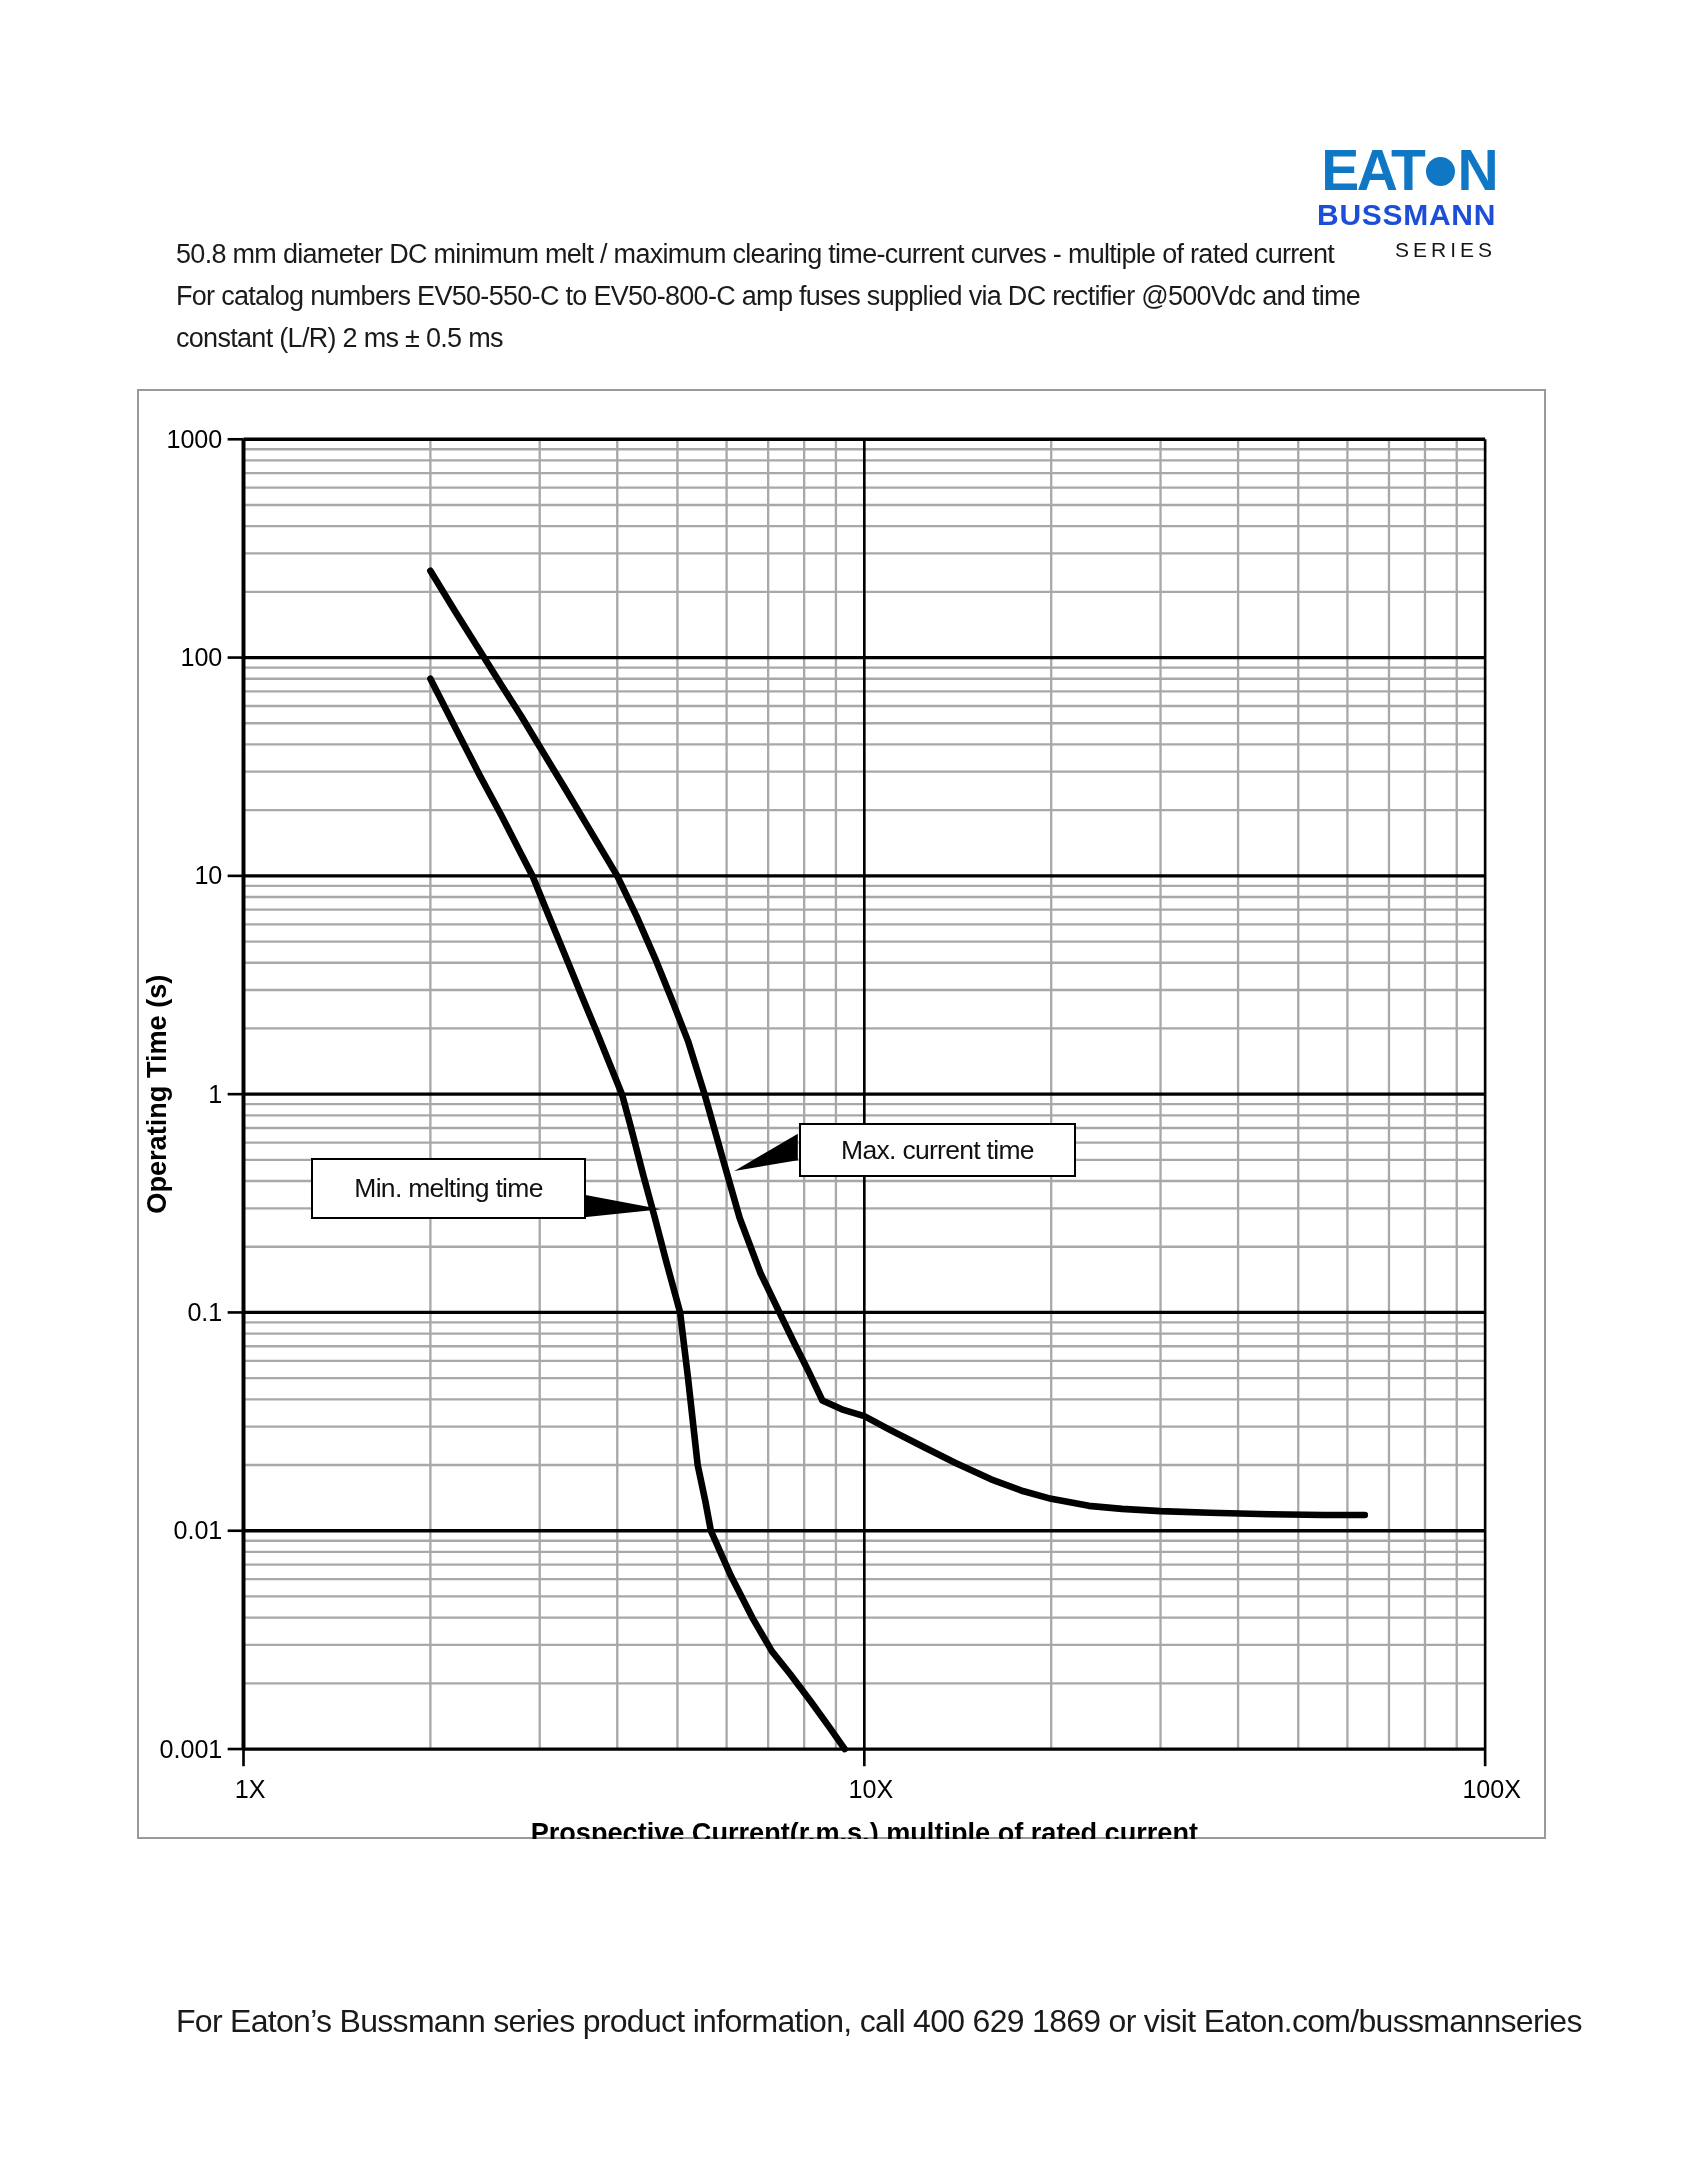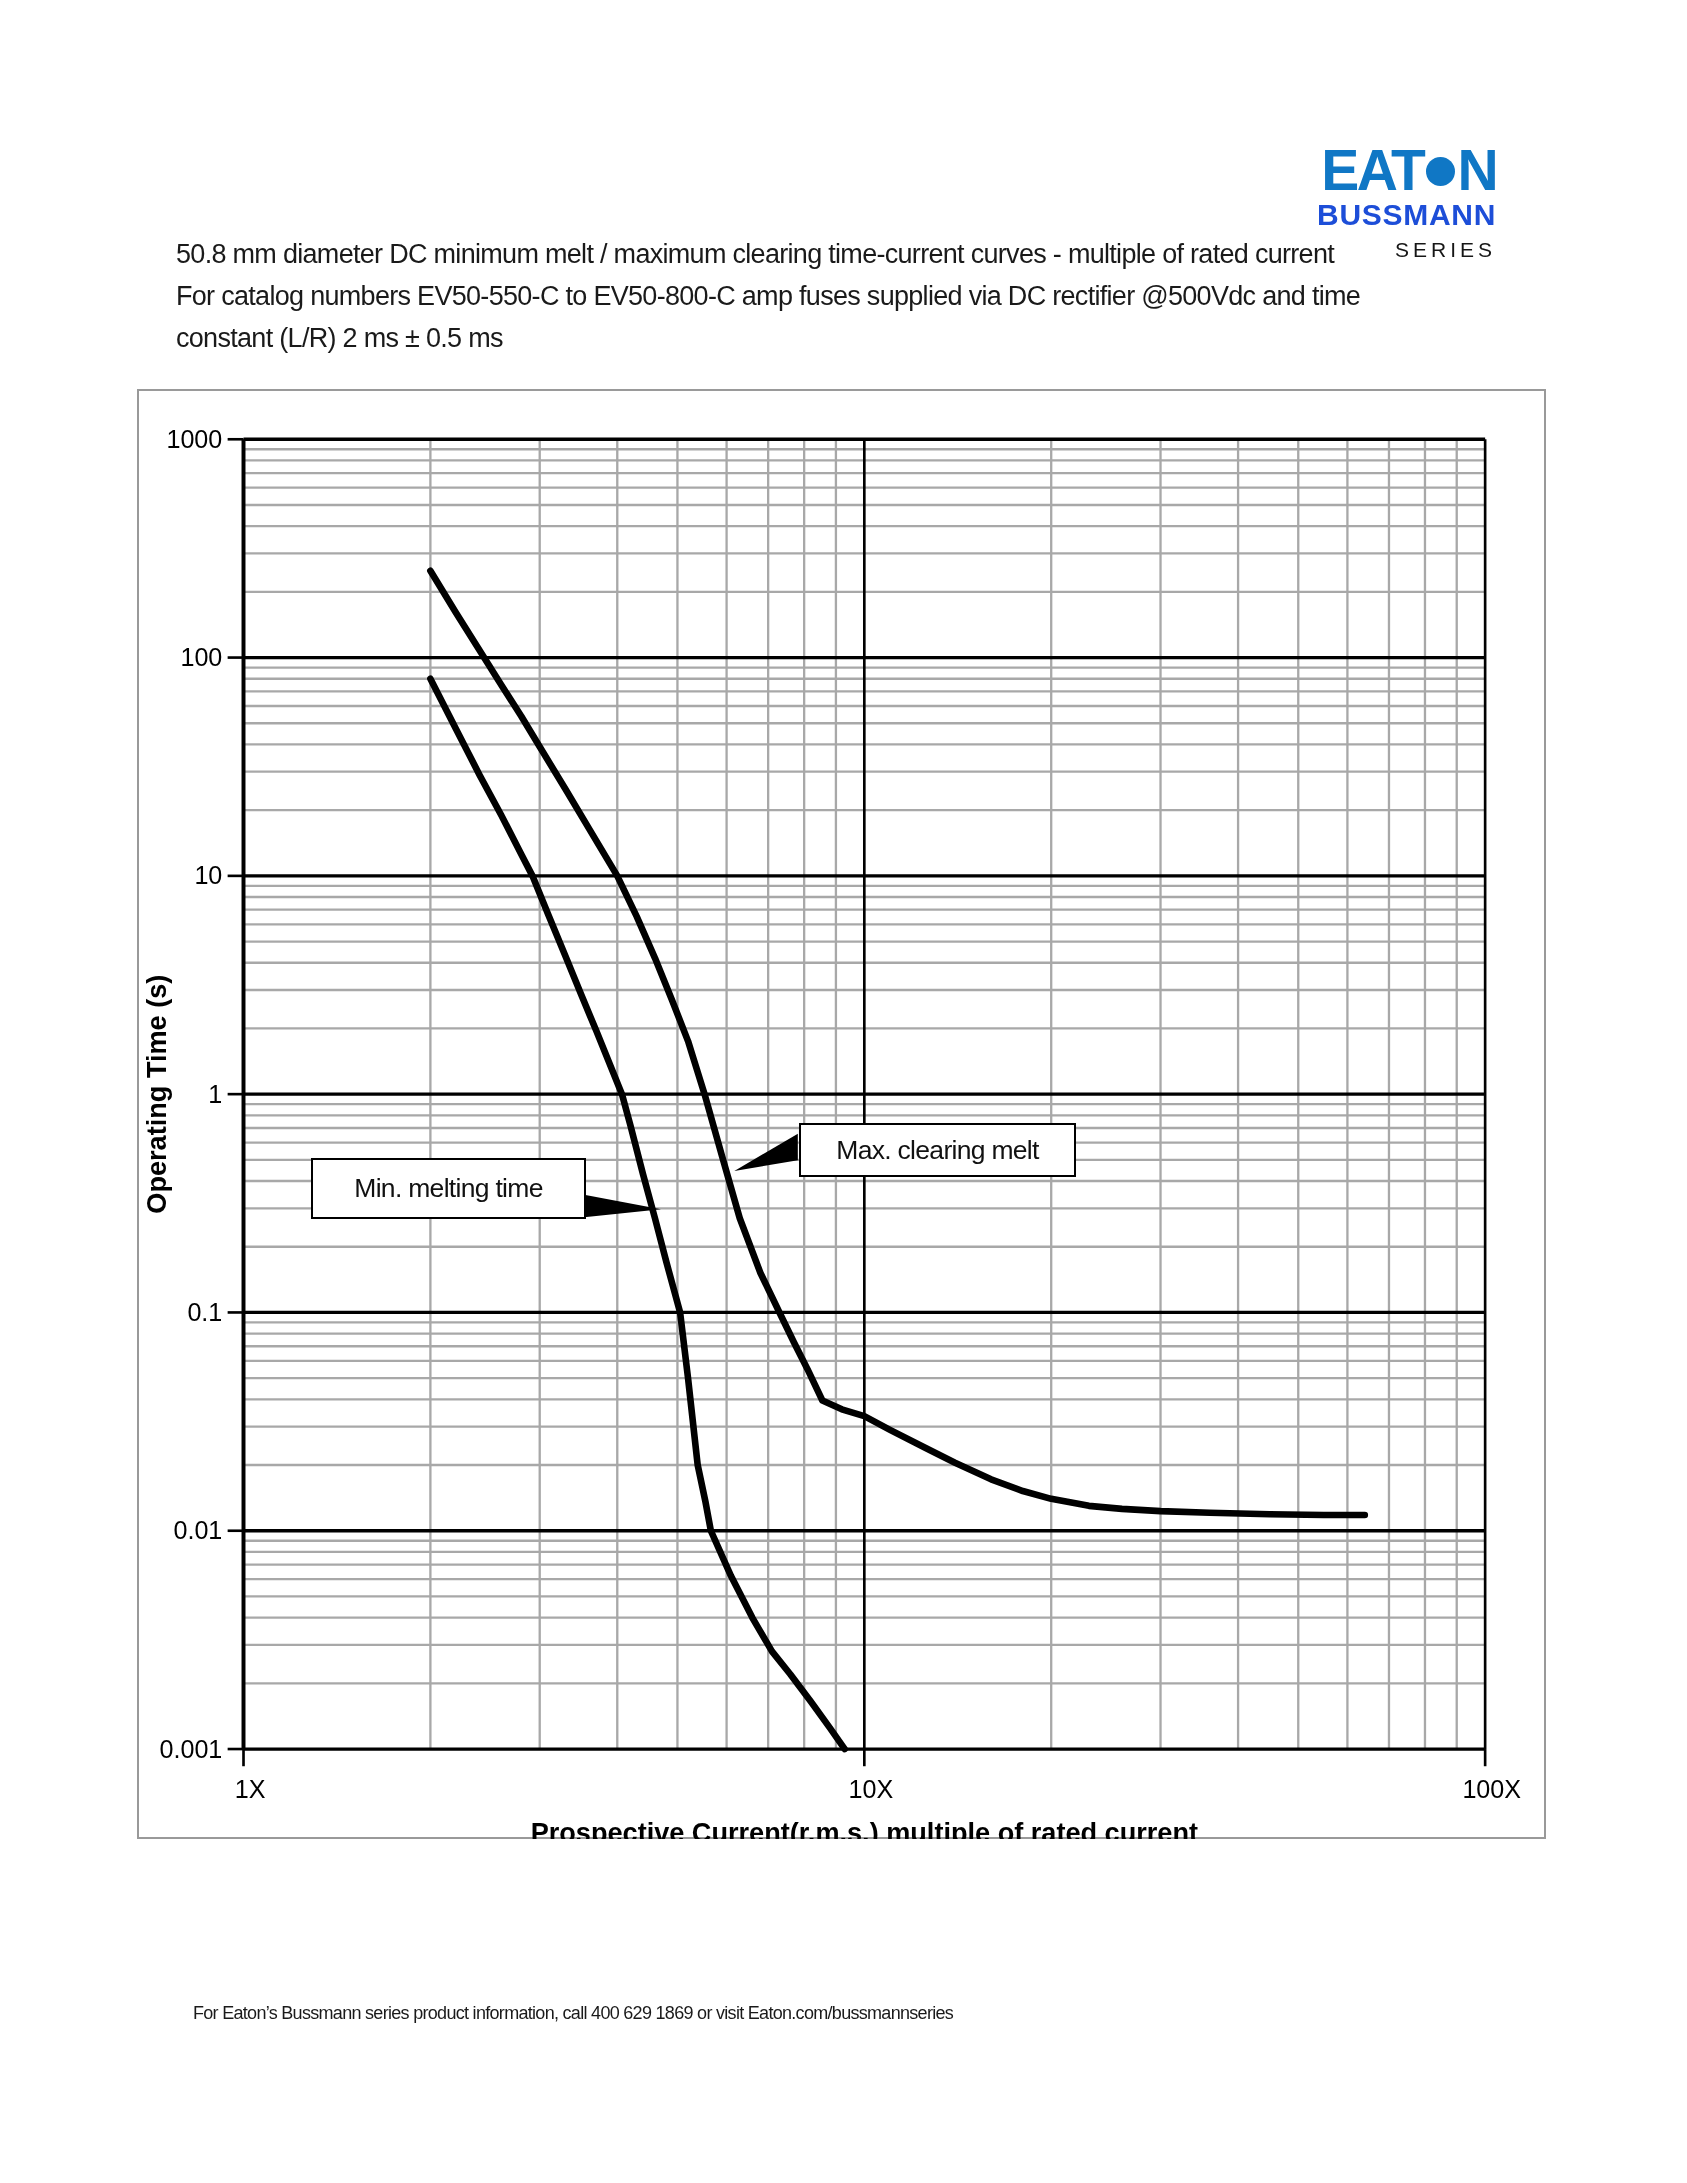--- a/index.html
+++ b/index.html
@@ -25,21 +25,21 @@
   .chart{position:absolute;left:137px;top:389px;width:1409px;height:1450px;background:#ffffff;}
   .chart svg{position:absolute;left:0;top:0;}
   .callout{
     position:absolute;border:2.6px solid #000;background:#fff;box-sizing:border-box;
     display:flex;align-items:center;justify-content:center;
     font-size:26.5px;letter-spacing:-0.7px;color:#111;white-space:nowrap;z-index:3;
   }
   .callout-min{left:174px;top:769px;width:275px;height:61px;}
   .callout-max{left:662px;top:734px;width:277px;height:54px;}
   
-  .footer{position:absolute;left:193px;top:2003px;font-size:18px;letter-spacing:-0.7px;color:#1a1a1a;white-space:nowrap;}
+  .footer{position:absolute;left:176px;top:2003px;font-size:32px;letter-spacing:-0.7px;color:#1a1a1a;white-space:nowrap;}
 </style>
 </head>
 <body>
 
 <div class="page">
 
   <div class="logo">
     <div class="logo-word" id="logo-word"><span>E</span><span>A</span><span>T</span><span class="logo-dot"></span><span>N</span></div>
     <div class="logo-bussmann">BUSSMANN</div>
     <div class="logo-series">SERIES</div>
@@ -162,20 +162,20 @@
         <path d="M443.5 274.7 L482.4 338.6 L517.8 395.0 L550.5 447.2 L580.7 494.3 L608.8 540.9 L647.6 604.7 L683.1 664.2 L726.0 736.0 L755.5 797.7 L783.0 860.3 L808.7 923.6 L833.0 985.8 L858.0 1066.0 L884.4 1159.7 L911.2 1253.6 L942.3 1336.0 L971.2 1396.0 L993.0 1441.1 L1013.6 1481.7 L1036.1 1529.1 L1065.5 1542.4 L1099.5 1552.7 L1138.3 1573.4 L1193.7 1601.7 L1236.6 1623.1 L1291.1 1648.3 L1339.1 1666.0 L1382.0 1677.8 L1439.0 1688.4 L1489.0 1692.9 L1547.3 1696.3 L1621.6 1698.7 L1712.5 1701.1 L1794.3 1702.3 L1856.1 1702.3" fill="none" stroke="#000000" stroke-width="10" stroke-linecap="round" stroke-linejoin="round"></path>
         <g>
           <polygon points="676,1218 792,1240 676,1252" fill="#000"></polygon>
           <polygon points="999,1126 903,1182 999,1166" fill="#000"></polygon>
         </g>
       </svg>
     <div class="callout callout-min">
       <span>Min. melting time</span>
     </div>
     <div class="callout callout-max">
-      <span>Max. clearing melt</span>
+      <span>Max. current time</span>
     </div>
   </div>
 
   <div class="footer">For Eaton’s Bussmann series product information, call 400 629 1869 or visit Eaton.com/bussmannseries</div>
 
 </div>
 
 
 </body></html>

